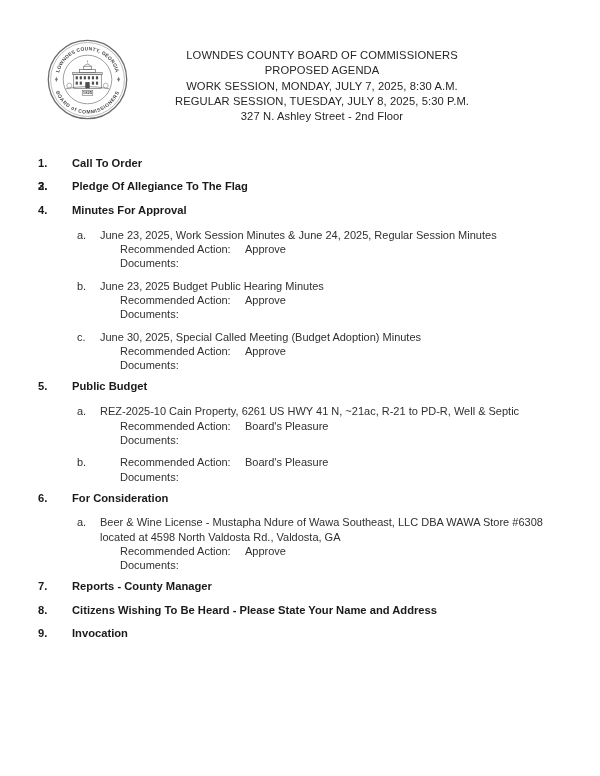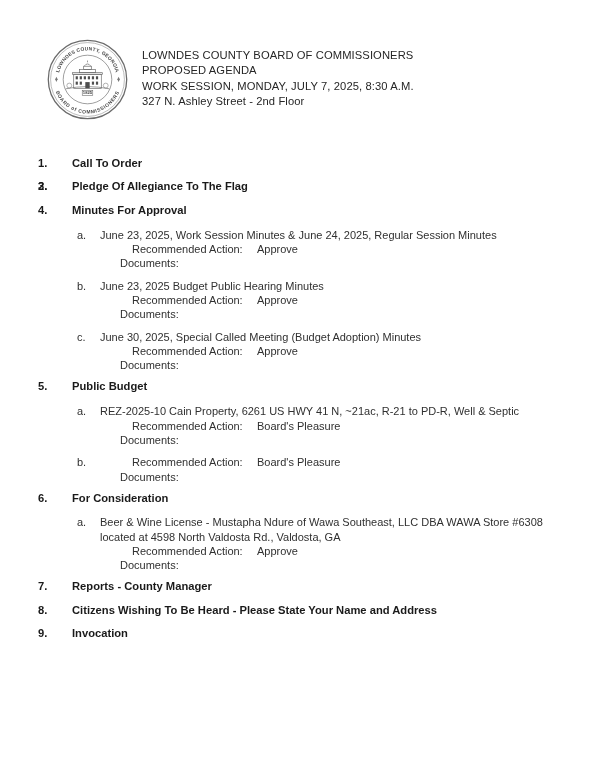--- a/index.html
+++ b/index.html
@@ -36,20 +36,21 @@
     font-weight: bold;
     fill: #3f3f3f;
     text-anchor: middle;
   }
 
   .header-text {
     position: absolute;
     left: 142px;
     top: 48px;
     width: 360px;
+    text-align: center;
     font-size: 11.2px;
     line-height: 15.3px;
     color: #262626;
     letter-spacing: 0.1px;
   }
 
   
   .agenda {
     position: absolute;
     left: 0;
@@ -90,21 +91,20 @@
   .letter {
     position: absolute;
     left: 5px;
     top: 0;
   }
   .sub-text { max-width: 452px; }
   .action-row, .docs-row { margin-left: 20px; }
   .action-label {
     display: inline-block;
     min-width: 125px;
-    margin-left: 12px;
   }
 </style>
 </head>
 <body>
 
 <div class="page">
 
   <svg class="seal" viewBox="0 0 100 100" aria-hidden="true">
     <defs>
       <path id="arcTop" d="M 15.23 40.68 A 36 36 0 0 1 84.77 40.68"></path>
@@ -151,20 +151,21 @@
       <rect x="47.3" y="53.2" width="5.4" height="7.6"></rect>
     </g>
     <rect x="43.5" y="63.6" width="13" height="6.2" fill="#ffffff" stroke="#666666" stroke-width="0.7"></rect>
     <text class="seal-year" x="50" y="68.4">1825</text>
   </svg>
 
   <div class="header-text">
     <div>LOWNDES COUNTY BOARD OF COMMISSIONERS</div>
     <div>PROPOSED AGENDA</div>
     <div>WORK SESSION, MONDAY, JULY 7, 2025, 8:30 A.M.</div>
+    <div>REGULAR SESSION, TUESDAY, JULY 8, 2025, 5:30 P.M.</div>
     <div>327 N. Ashley Street - 2nd Floor</div>
   </div>
 
   <div class="agenda">
 
     <div class="item">
       <span class="num">1.</span>
       <div class="title-row">Call To Order</div>
     </div>
 

